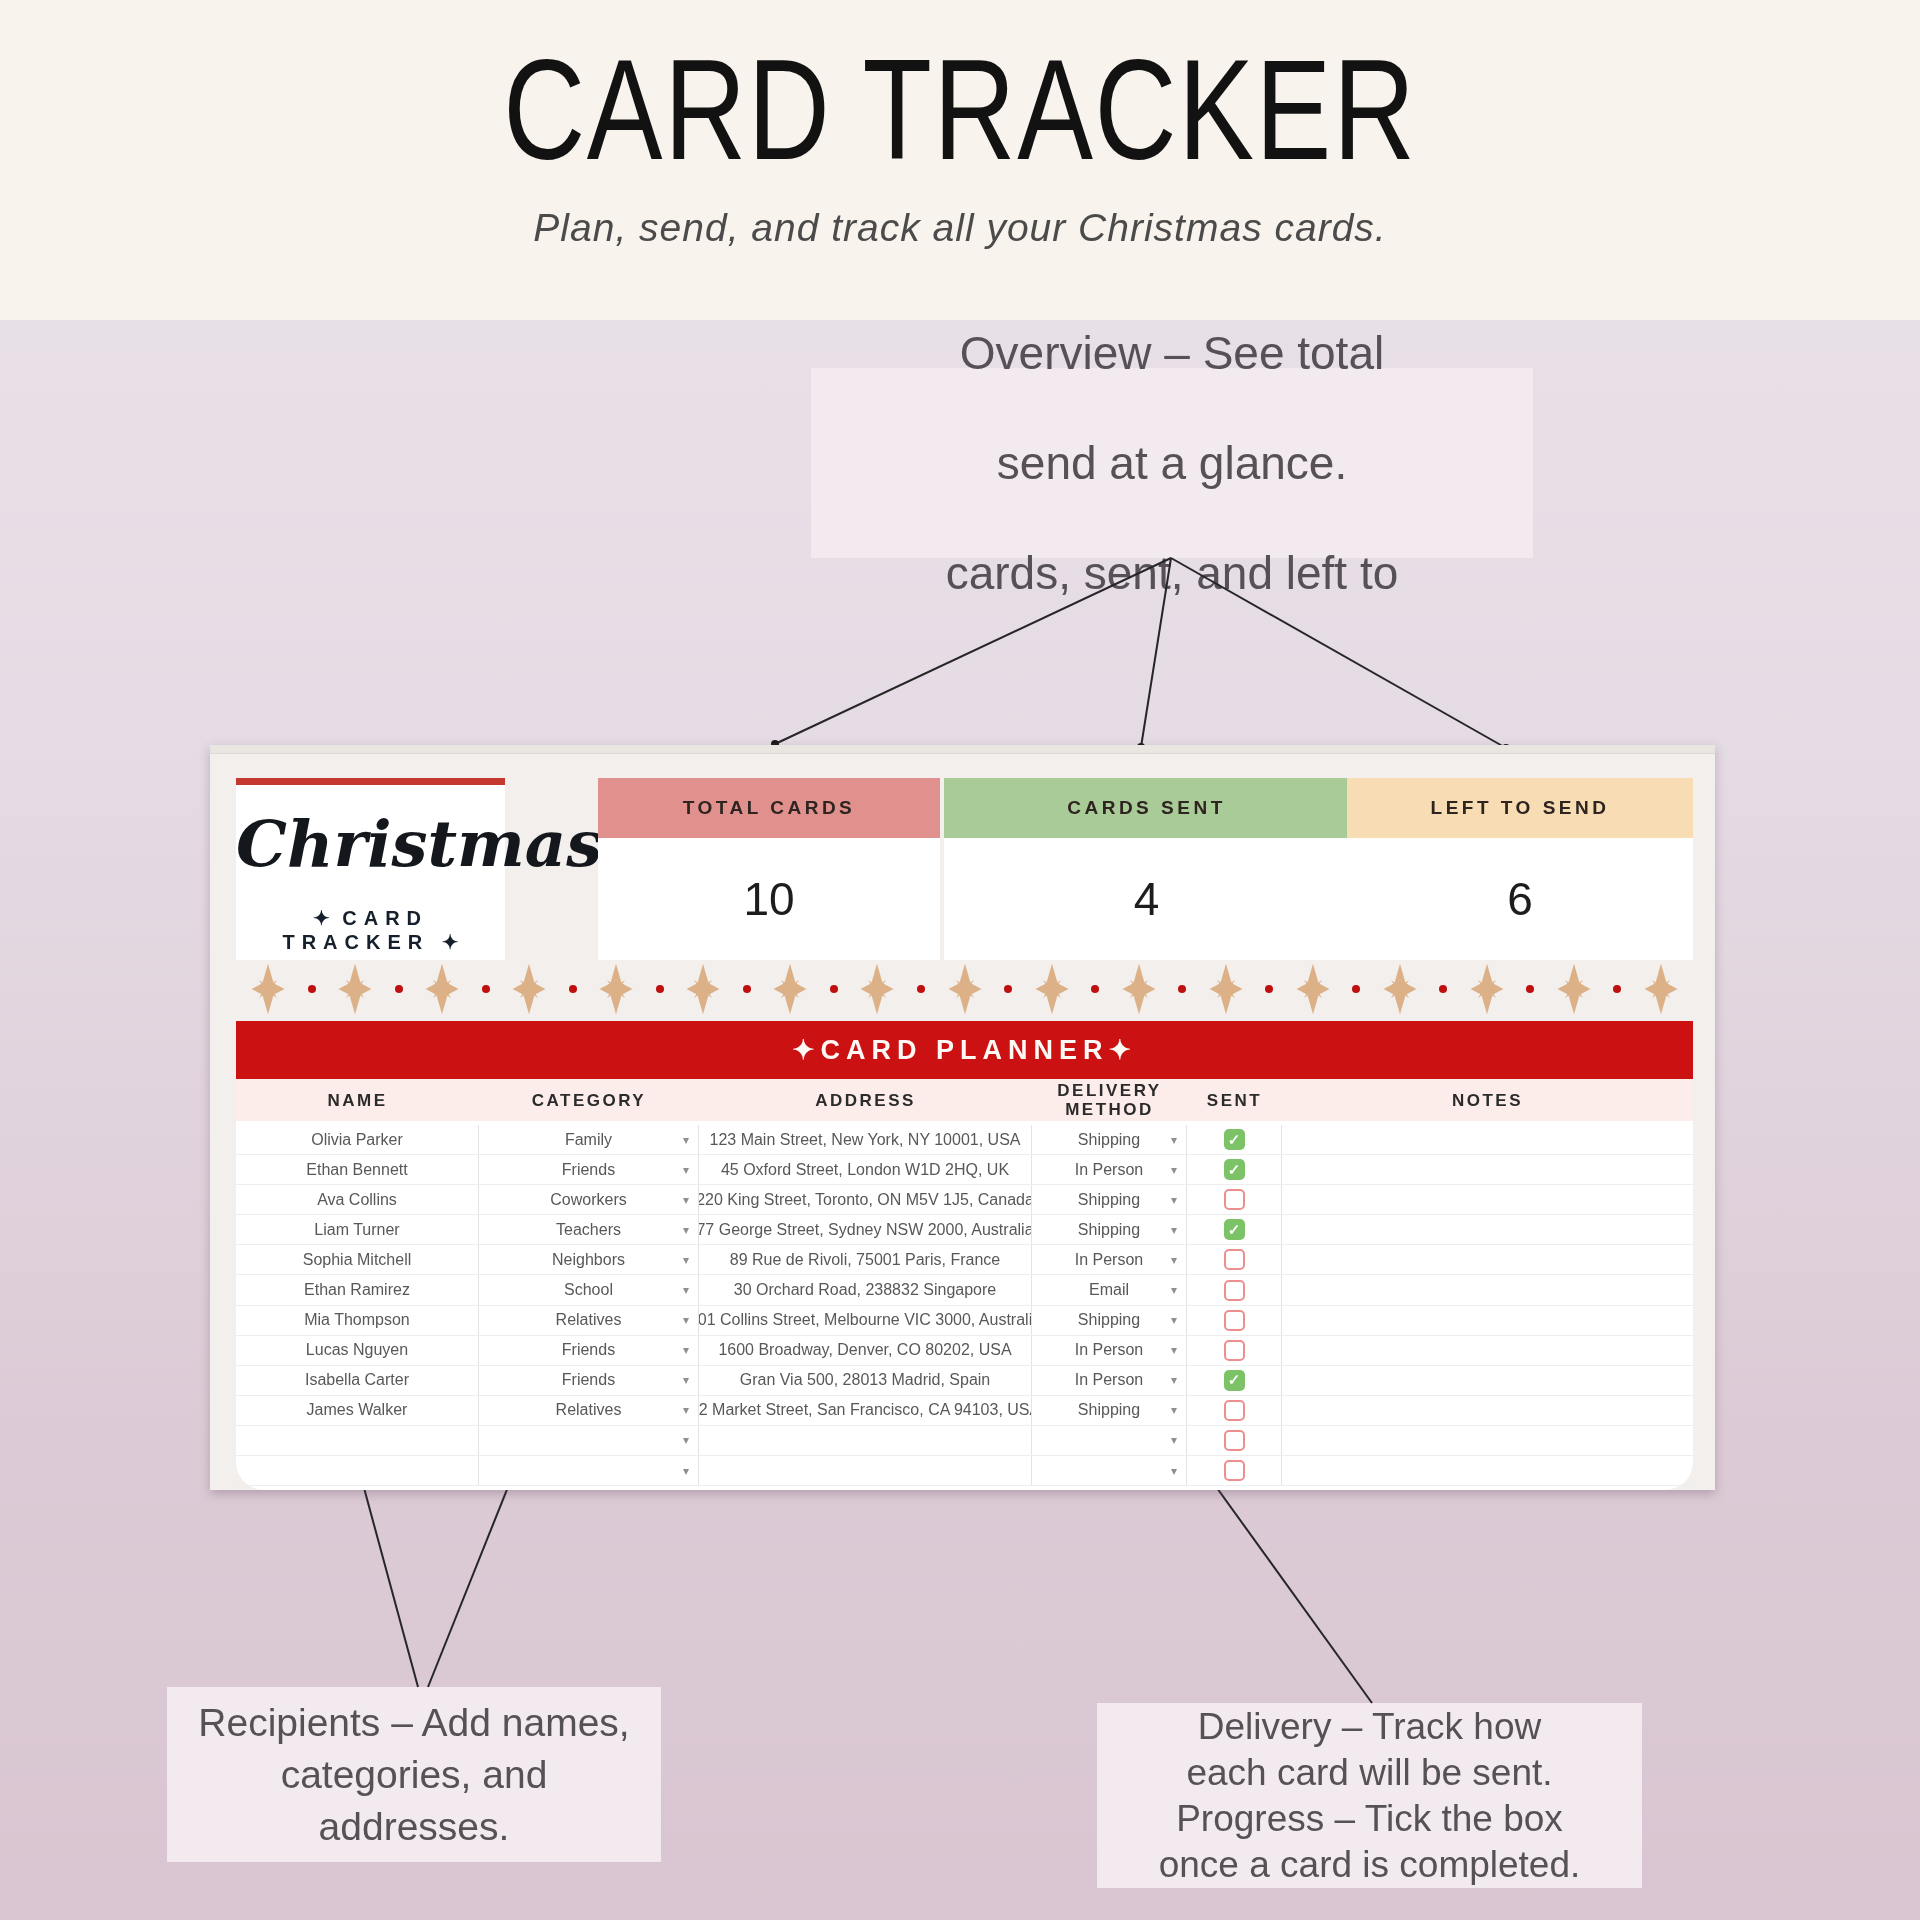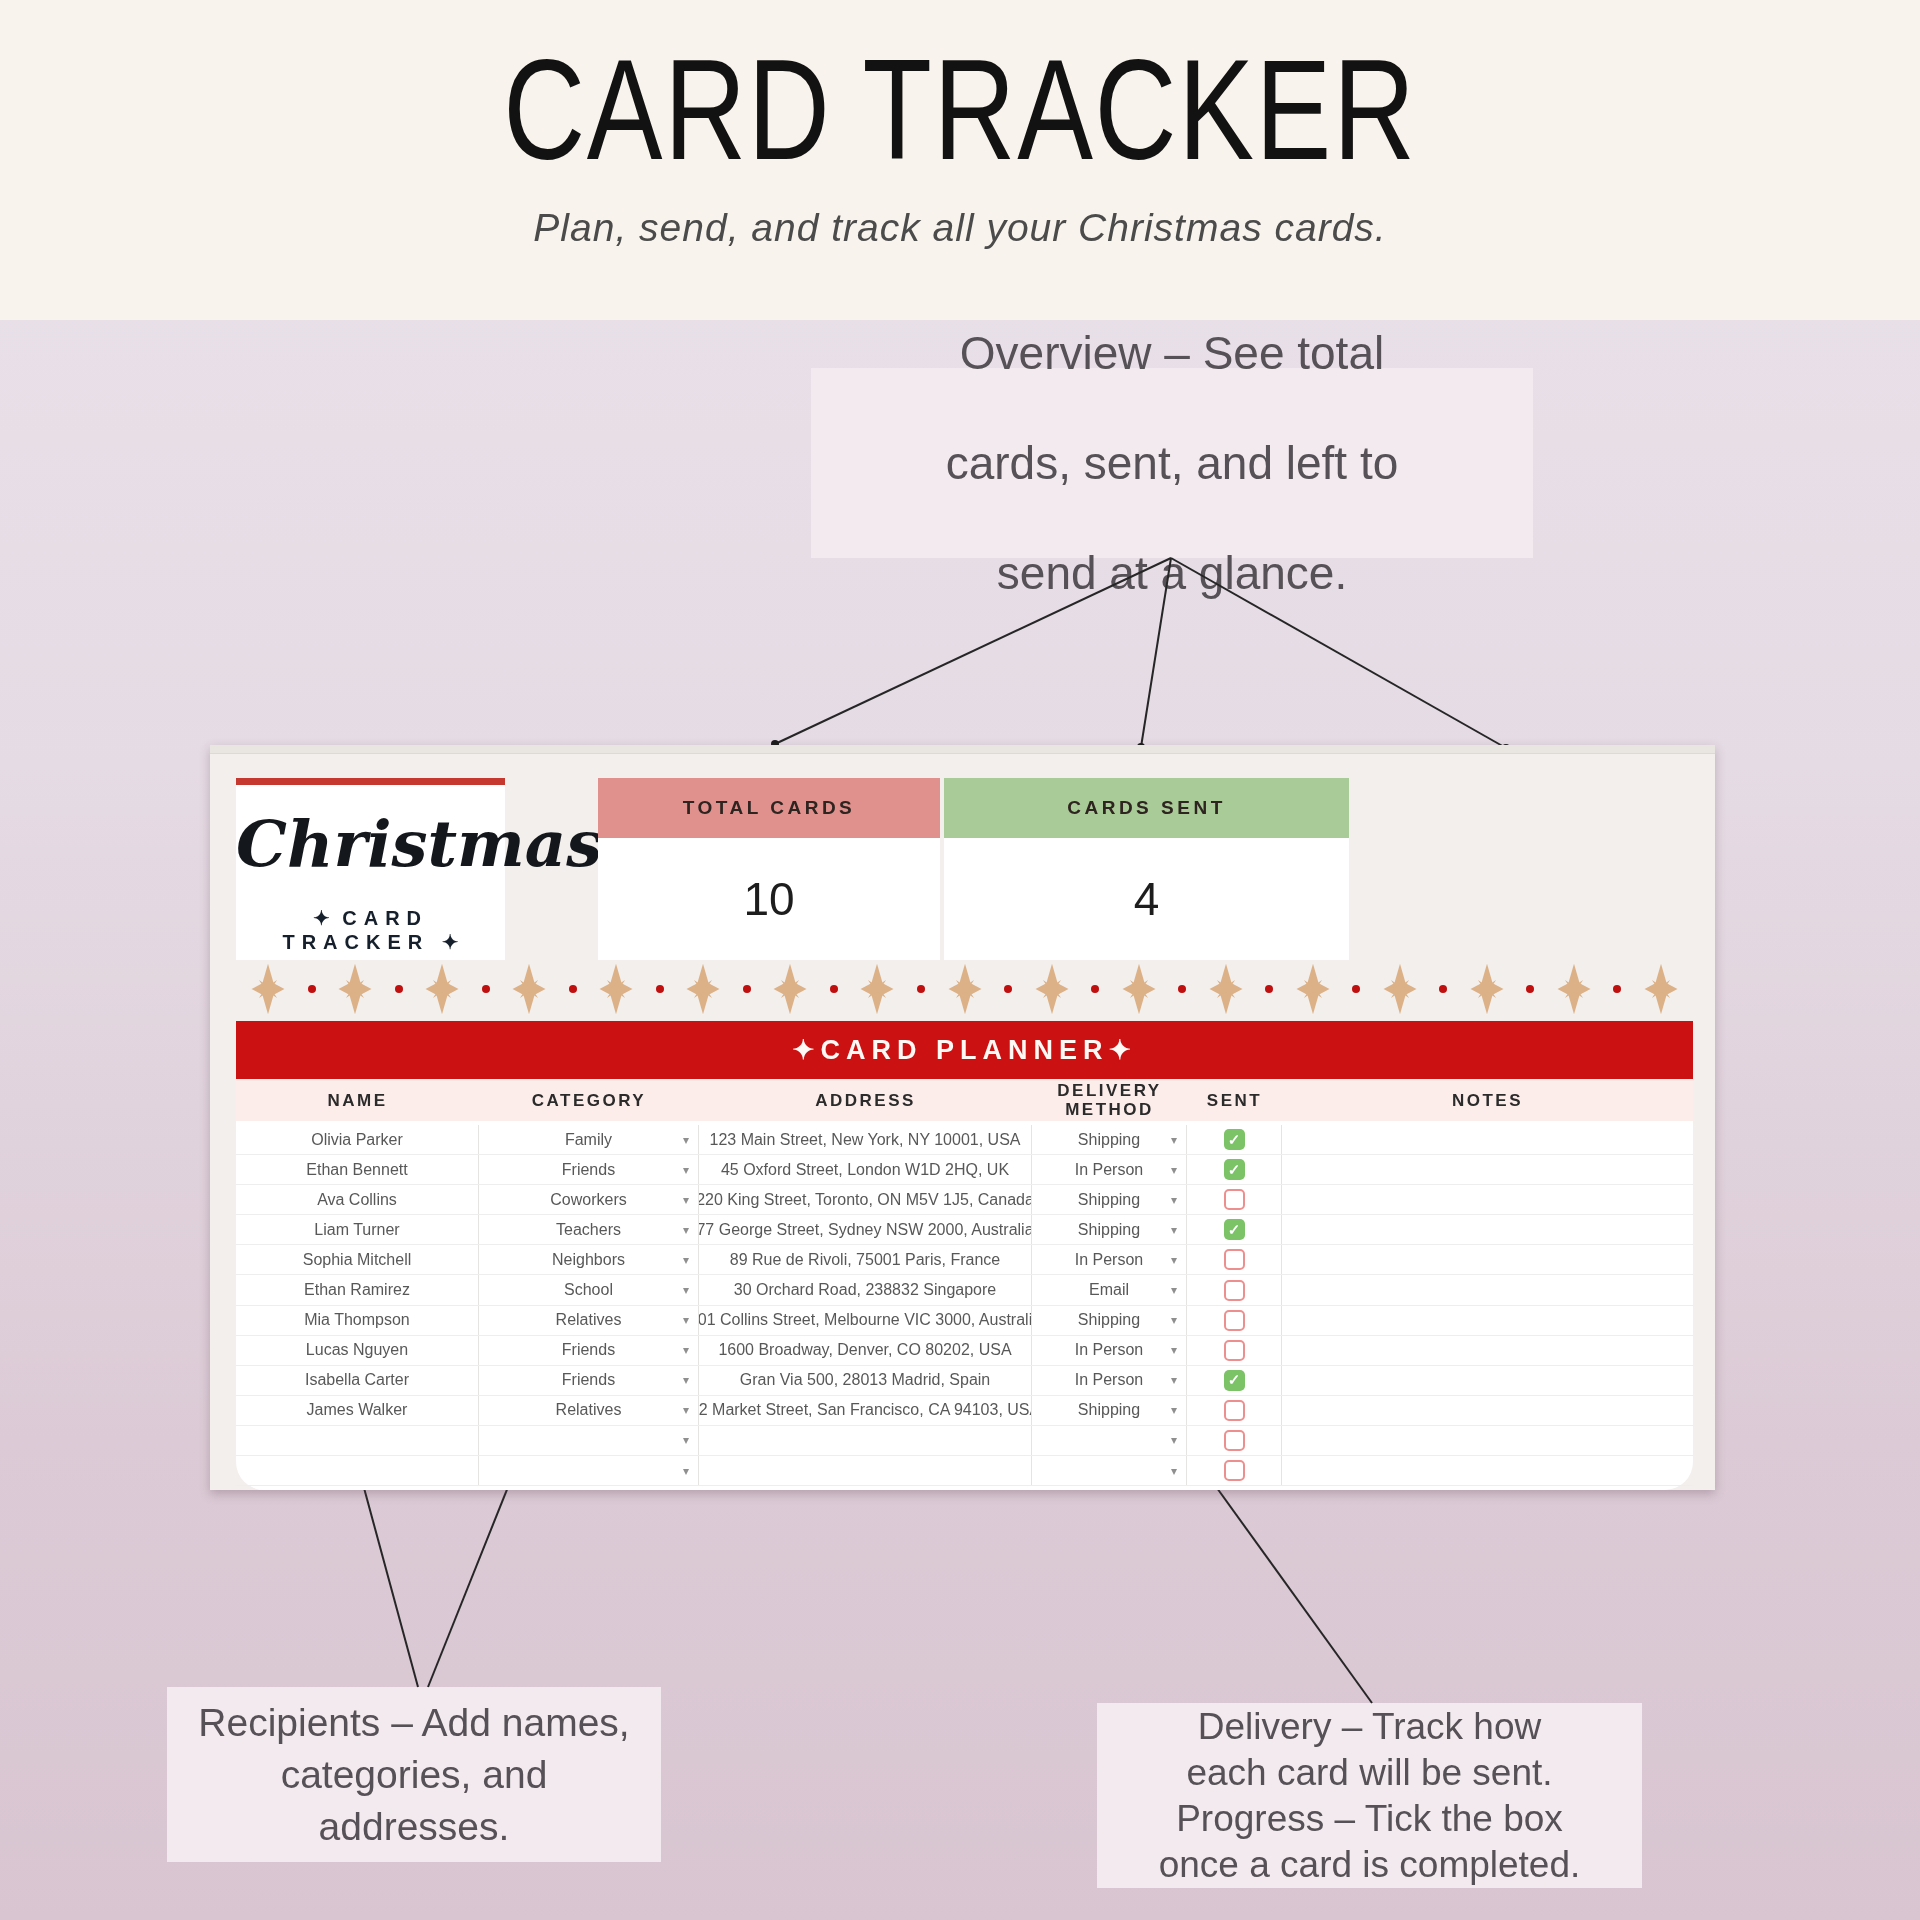--- a/index.html
+++ b/index.html
@@ -69,22 +69,22 @@
 </head>
 <body>
 
 <div class="cream-band">
   <div class="big-title"><span>CARD TRACKER</span></div>
   <div class="subtitle">Plan, send, and track all your Christmas cards.</div>
 </div>
 
 <div class="note note-overview">
     <div>Overview – See total</div>
+    <div>send at a glance.</div>
     <div>cards, sent, and left to</div>
-    <div>send at a glance.</div>
   </div>
 <div class="note note-recipients">
     <div>Recipients – Add names,</div>
     <div>categories, and</div>
     <div>addresses.</div>
   </div>
 <div class="note note-delivery">
     <div>Delivery – Track how</div>
     <div>each card will be sent.</div>
     <div>Progress – Tick the box</div>
@@ -116,20 +116,24 @@
   </div>
 
   <div class="stat-card stat-total">
     <div class="stat-header" style="background: rgb(224, 144, 141);">TOTAL CARDS</div>
     <div class="stat-value">10</div>
   </div>
   <div class="stat-card stat-sent">
     <div class="stat-header" style="background: rgb(169, 203, 151);">CARDS SENT</div>
     <div class="stat-value">4</div>
   </div>
+  <div class="stat-card stat-left">
+    <div class="stat-header" style="background: rgb(248, 220, 180);">LEFT TO SEND</div>
+    <div class="stat-value">6</div>
+  </div>
 
   <div class="star-divider">
       <svg width="52" height="54" viewBox="-30 -30 60 60">
         <polygon points="0,-29 6.5,-6.5 19,0 6.5,6.5 0,29 -6.5,6.5 -19,0 -6.5,-6.5" fill="var(--star-tan)"></polygon>
         <polygon points="10.5,-10.5 3.5,0 10.5,10.5 0,3.5 -10.5,10.5 -3.5,0 -10.5,-10.5 0,-3.5" fill="var(--star-tan)"></polygon>
       </svg>
       <span class="dot"></span>
       <svg width="52" height="54" viewBox="-30 -30 60 60">
         <polygon points="0,-29 6.5,-6.5 19,0 6.5,6.5 0,29 -6.5,6.5 -19,0 -6.5,-6.5" fill="var(--star-tan)"></polygon>
         <polygon points="10.5,-10.5 3.5,0 10.5,10.5 0,3.5 -10.5,10.5 -3.5,0 -10.5,-10.5 0,-3.5" fill="var(--star-tan)"></polygon>

